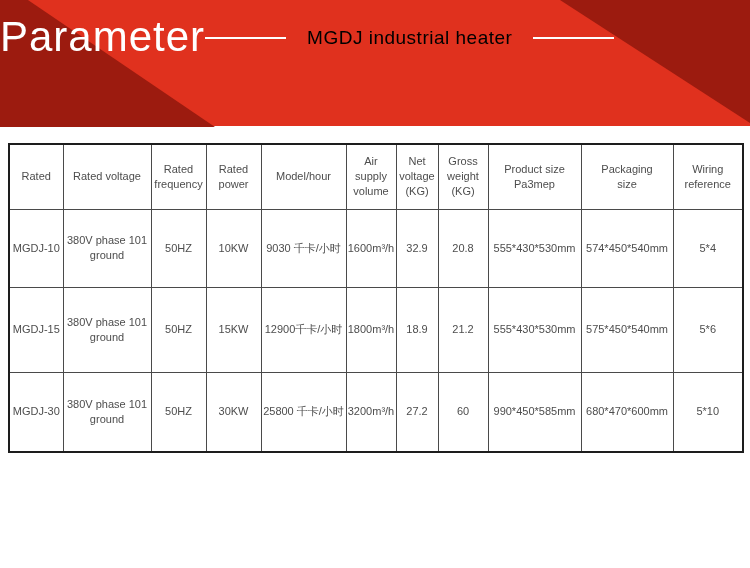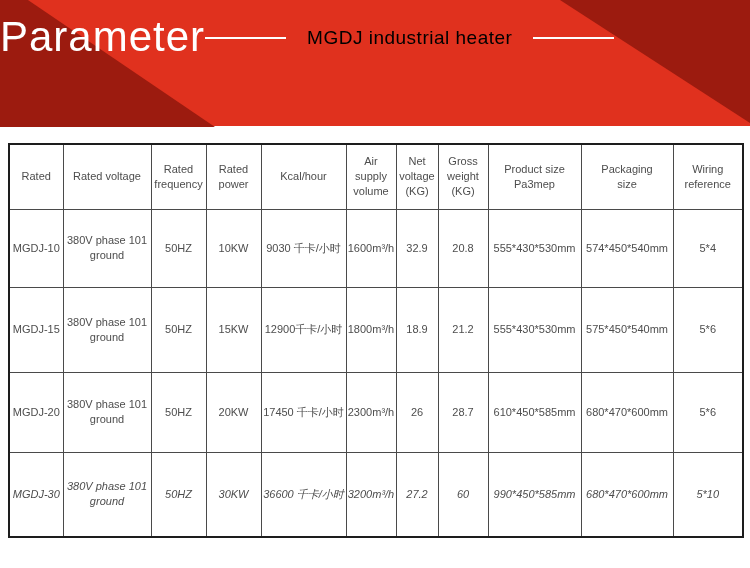--- a/index.html
+++ b/index.html
@@ -120,21 +120,21 @@
         <col style="width:70px">
     </colgroup>
     <thead>
       <tr>
         <th>Rated</th>
         <th>Rated voltage</th>
         <th>Rated
 frequency</th>
         <th>Rated
 power</th>
-        <th>Kcal/hour</th>
+        <th>Model/hour</th>
         <th>Air supply
 volume</th>
         <th>Net
 voltage
 (KG)</th>
         <th>Gross
 weight
 (KG)</th>
         <th>Product size
 Pa3mep</th>
@@ -167,40 +167,26 @@
         <td>15KW</td>
         <td>12900千卡/小时</td>
         <td>1800m³/h</td>
         <td>18.9</td>
         <td>21.2</td>
         <td>555*430*530mm</td>
         <td>575*450*540mm</td>
         <td>5*6</td>
       </tr>
       <tr>
-        <td>MGDJ-20</td>
-        <td>380V phase 101
-ground</td>
-        <td>50HZ</td>
-        <td>20KW</td>
-        <td>17450 千卡/小时</td>
-        <td>2300m³/h</td>
-        <td>26</td>
-        <td>28.7</td>
-        <td>610*450*585mm</td>
-        <td>680*470*600mm</td>
-        <td>5*6</td>
-      </tr>
-      <tr>
         <td>MGDJ-30</td>
         <td>380V phase 101
 ground</td>
         <td>50HZ</td>
         <td>30KW</td>
-        <td>36600 千卡/小时</td>
+        <td>25800 千卡/小时</td>
         <td>3200m³/h</td>
         <td>27.2</td>
         <td>60</td>
         <td>990*450*585mm</td>
         <td>680*470*600mm</td>
         <td>5*10</td>
       </tr>
     </tbody>
   </table>
 </div>

